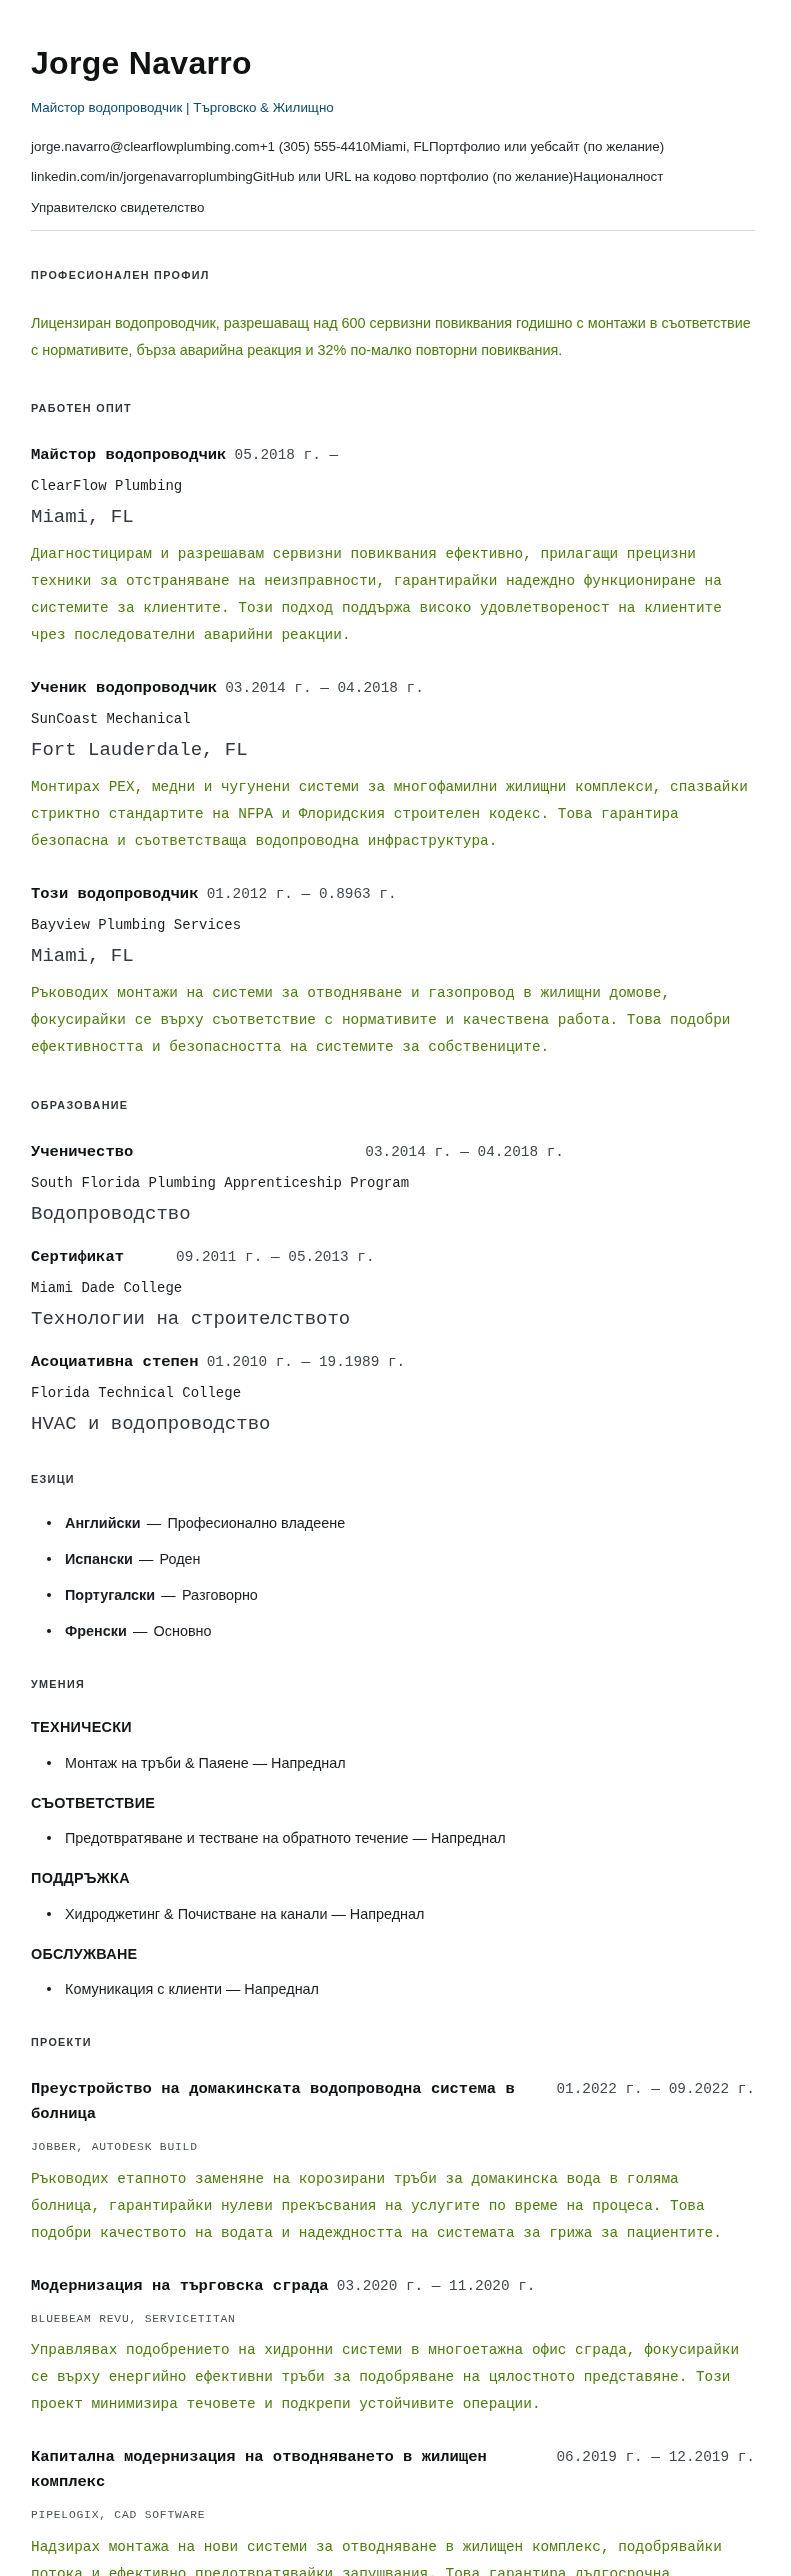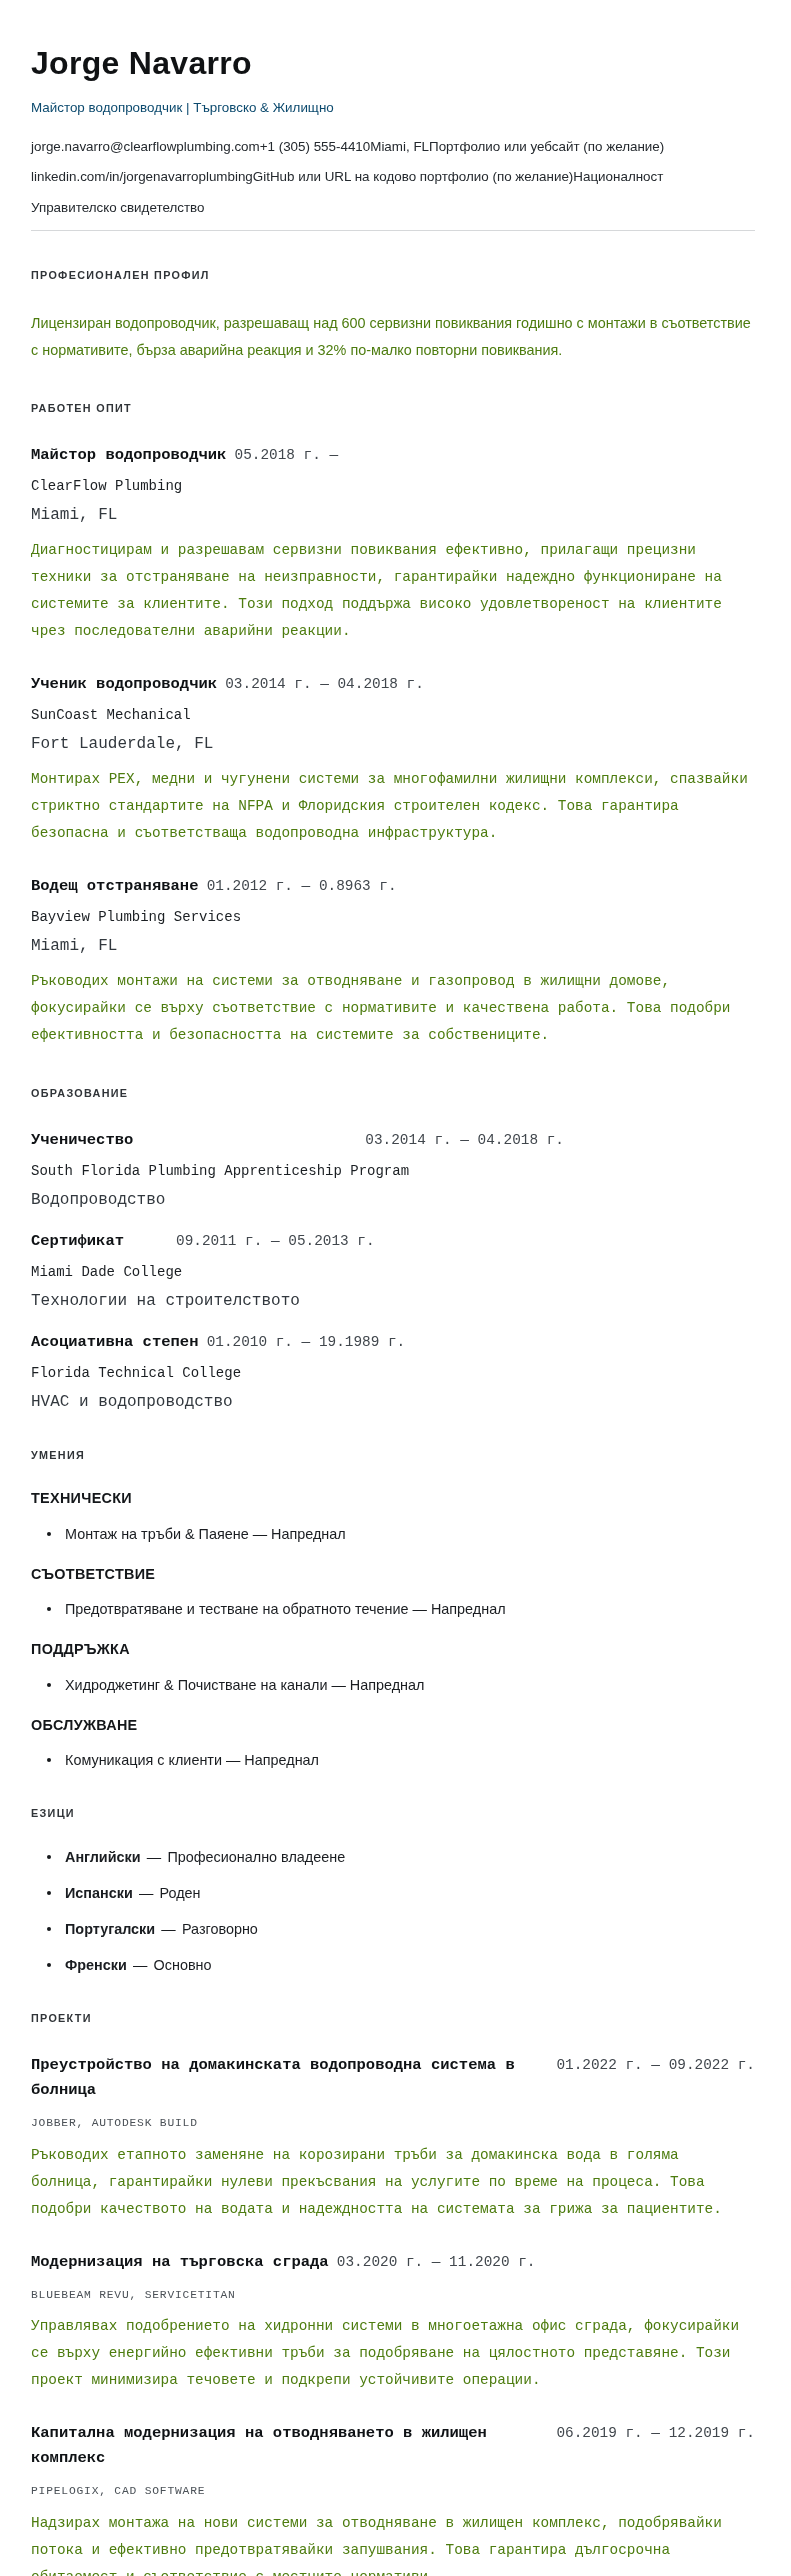--- a/index.html
+++ b/index.html
@@ -68,21 +68,21 @@
     color: #41474d;
     white-space: nowrap;
     flex-shrink: 0;
     line-height: 1.7;
     margin-left: 8.2px;
   }
   .gap-sm { margin-left: 8.2px; }
   .gap-lg { margin-left: 52px; }
   .gap-xl { margin-left: 232px; }
   .entry-org  { font-size: 14px; color: #1b1f23; margin: 10.3px 0 0 0; }
-  .entry-loc  { font-size: 16px; color: #32383e; margin: 12.4px 0 0 0; }
+  .entry-loc  { font-size: 19px; color: #32383e; margin: 12.4px 0 0 0; }
   .entry-desc { margin-top: 12.4px; }
   .entry-tools {
     font-size: 11.3px;
     letter-spacing: 0.8px;
     color: #4b5157;
     margin: 14.4px 0 0 0;
   }
   .edu-entry { margin-bottom: 19.6px; }
 
   
@@ -159,21 +159,21 @@
         <h3 class="entry-title">Ученик водопроводчик</h3>
         <span class="entry-date gap-sm">03.2014 г. — 04.2018 г.</span>
       </div>
       <p class="entry-org">SunCoast Mechanical</p>
       <p class="entry-loc">Fort Lauderdale, FL</p>
       <p class="body-text entry-desc">Монтирах PEX, медни и чугунени системи за многофамилни жилищни комплекси, спазвайки стриктно стандартите на NFPA и Флоридския строителен кодекс. Това гарантира безопасна и съответстваща водопроводна инфраструктура.</p>
     </article>
 
     <article class="entry">
       <div class="entry-head">
-        <h3 class="entry-title">Водещ отстраняване</h3>
+        <h3 class="entry-title">Този водопроводчик</h3>
         <span class="entry-date gap-sm">01.2012 г. — 0.8963 г.</span>
       </div>
       <p class="entry-org">Bayview Plumbing Services</p>
       <p class="entry-loc">Miami, FL</p>
       <p class="body-text entry-desc">Ръководих монтажи на системи за отводняване и газопровод в жилищни домове, фокусирайки се върху съответствие с нормативите и качествена работа. Това подобри ефективността и безопасността на системите за собствениците.</p>
     </article>
   </section>
 
   <section>
     <h2 class="section-title">ОБРАЗОВАНИЕ</h2>
@@ -200,70 +200,70 @@
       <div class="entry-head">
         <h3 class="entry-title">Асоциативна степен</h3>
         <span class="entry-date gap-sm">01.2010 г. — 19.1989 г.</span>
       </div>
       <p class="entry-org">Florida Technical College</p>
       <p class="entry-loc">HVAC и водопроводство</p>
     </article>
   </section>
 
   <section>
-    <h2 class="section-title">УМЕНИЯ</h2>
-
-    <div class="skill-group">
-      <h3 class="skill-label">ТЕХНИЧЕСКИ</h3>
-      <ul class="bullets">
-        <li>Монтаж на тръби &amp; Паяене — Напреднал</li>
-      </ul>
-    </div>
-
-    <div class="skill-group">
-      <h3 class="skill-label">СЪОТВЕТСТВИЕ</h3>
-      <ul class="bullets">
-        <li>Предотвратяване и тестване на обратното течение — Напреднал</li>
-      </ul>
-    </div>
-
-    <div class="skill-group">
-      <h3 class="skill-label">ПОДДРЪЖКА</h3>
-      <ul class="bullets">
-        <li>Хидроджетинг &amp; Почистване на канали — Напреднал</li>
-      </ul>
-    </div>
-
-    <div class="skill-group">
-      <h3 class="skill-label">ОБСЛУЖВАНЕ</h3>
-      <ul class="bullets">
-        <li>Комуникация с клиенти — Напреднал</li>
-      </ul>
-    </div>
-  </section>
-
-  <section>
     <h2 class="section-title">ЕЗИЦИ</h2>
     <ul class="bullets">
       <li>
         <span class="lang-name">Английски</span><span class="lang-sep">—</span><span>Професионално владеене</span>
       </li>
       <li>
         <span class="lang-name">Испански</span><span class="lang-sep">—</span><span>Роден</span>
       </li>
       <li>
         <span class="lang-name">Португалски</span><span class="lang-sep">—</span><span>Разговорно</span>
       </li>
       <li>
         <span class="lang-name">Френски</span><span class="lang-sep">—</span><span>Основно</span>
       </li>
     </ul>
   </section>
 
   <section>
+    <h2 class="section-title">УМЕНИЯ</h2>
+
+    <div class="skill-group">
+      <h3 class="skill-label">ТЕХНИЧЕСКИ</h3>
+      <ul class="bullets">
+        <li>Монтаж на тръби &amp; Паяене — Напреднал</li>
+      </ul>
+    </div>
+
+    <div class="skill-group">
+      <h3 class="skill-label">СЪОТВЕТСТВИЕ</h3>
+      <ul class="bullets">
+        <li>Предотвратяване и тестване на обратното течение — Напреднал</li>
+      </ul>
+    </div>
+
+    <div class="skill-group">
+      <h3 class="skill-label">ПОДДРЪЖКА</h3>
+      <ul class="bullets">
+        <li>Хидроджетинг &amp; Почистване на канали — Напреднал</li>
+      </ul>
+    </div>
+
+    <div class="skill-group">
+      <h3 class="skill-label">ОБСЛУЖВАНЕ</h3>
+      <ul class="bullets">
+        <li>Комуникация с клиенти — Напреднал</li>
+      </ul>
+    </div>
+  </section>
+
+  <section>
     <h2 class="section-title">ПРОЕКТИ</h2>
 
     <article class="entry">
       <div class="entry-head">
         <h3 class="entry-title">Преустройство на домакинската водопроводна система в болница</h3>
         <span class="entry-date">01.2022 г. — 09.2022 г.</span>
       </div>
       <p class="entry-tools">JOBBER, AUTODESK BUILD</p>
       <p class="body-text entry-desc">Ръководих етапното заменяне на корозирани тръби за домакинска вода в голяма болница, гарантирайки нулеви прекъсвания на услугите по време на процеса. Това подобри качеството на водата и надеждността на системата за грижа за пациентите.</p>
     </article>

